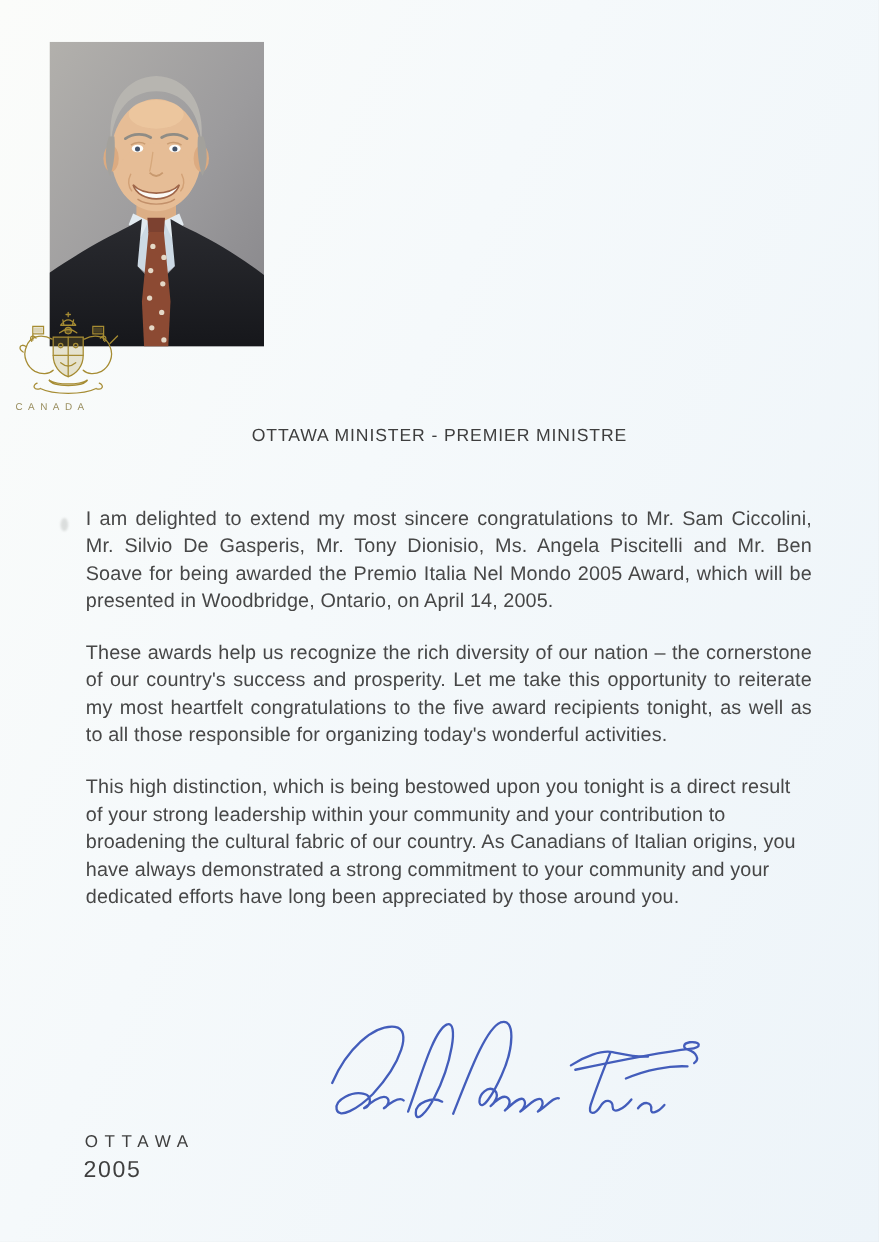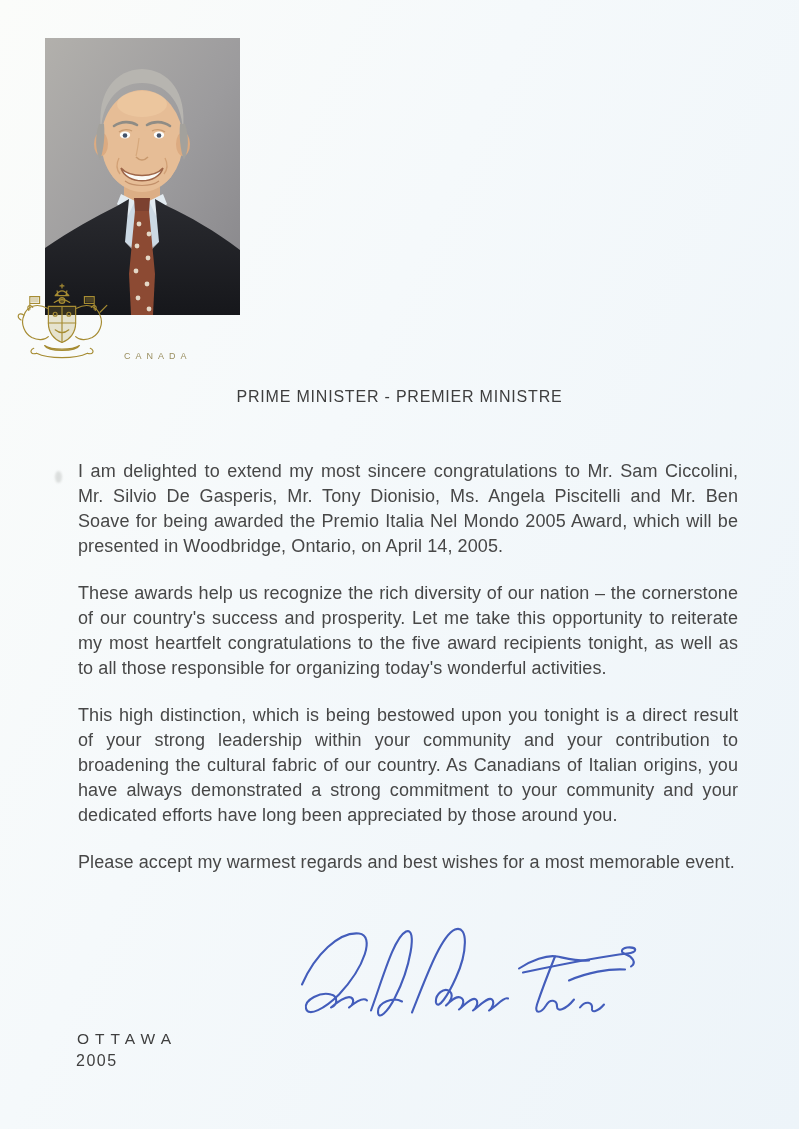--- a/index.html
+++ b/index.html
@@ -11,21 +11,21 @@
     overflow:hidden;
     font-family:"Liberation Sans", sans-serif;
     color:#454545;
   }
   .photo{
     position:absolute;left:45px;top:38px;width:195px;height:277px;
   }
   .photo svg{display:block;width:100%;height:100%;}
   .crest-block{
     position:absolute;left:0;top:283px;width:100%;
-    display:flex;align-items:flex-end;
+    display:flex;flex-direction:column;align-items:flex-start;
   }
   .crest-art{width:96px;height:78px;margin-left:14px;}
   .crest-label{
     margin-top:4px;margin-left:14px;
     font-size:9px;letter-spacing:5px;color:#9a8f60;
   }
   .letterhead-title{
     position:absolute;left:0;top:388px;width:100%;
     text-align:center;
     font-size:16px;letter-spacing:0.8px;color:#3e3e3e;
@@ -44,21 +44,21 @@
   .signature{
     position:absolute;left:287px;top:921px;width:360px;height:108px;
   }
   .signature svg{display:block;width:100%;height:100%;}
   .footer-city{
     position:absolute;left:77px;top:1030px;
     font-size:15.5px;letter-spacing:6px;color:#3f3f3f;
   }
   .footer-year{
     position:absolute;left:76px;top:1052px;
-    font-size:16px;letter-spacing:1.5px;color:#3f3f3f;
+    font-size:21px;letter-spacing:1.5px;color:#3f3f3f;
   }
   .scan-speck{
     position:absolute;left:55px;top:471px;width:7px;height:12px;
     background:#b9bcba;border-radius:50%;opacity:.45;filter:blur(1px);
   }
 </style>
 </head>
 <body>
 
 <div class="page">
@@ -153,27 +153,26 @@
         <circle cx="55" cy="32" r="2"></circle>
       <path d="M41,48 q7,6 14,0"></path>
 
       <path d="M30,64 C38,69 58,69 66,64 C62,71 34,71 30,64 Z" fill="#a68c33" fill-opacity="0.3"></path>
 
       <path d="M22,72 C34,78 62,78 74,72 M22,72 C16,74 14,69 19,67 M74,72 C80,74 82,69 77,67"></path>
     </svg>
     <div class="crest-label">CANADA</div>
   </div>
 
-  <div class="letterhead-title">PRIME MINISTER - PREMIER MINISTRE</div>
+  <div class="letterhead-title">OTTAWA MINISTER - PREMIER MINISTRE</div>
 
   <div class="letter-body">
     <p>I am delighted to extend my most sincere congratulations to Mr. Sam Ciccolini, Mr. Silvio De Gasperis, Mr. Tony Dionisio, Ms. Angela Piscitelli and Mr. Ben Soave for being awarded the Premio Italia Nel Mondo 2005 Award, which will be presented in Woodbridge, Ontario, on April 14, 2005.</p>
     <p>These awards help us recognize the rich diversity of our nation – the cornerstone of our country's success and prosperity. Let me take this opportunity to reiterate my most heartfelt congratulations to the five award recipients tonight, as well as to all those responsible for organizing today's wonderful activities.</p>
     <p>This high distinction, which is being bestowed upon you tonight is a direct result of your strong leadership within your community and your contribution to broadening the cultural fabric of our country. As Canadians of Italian origins, you have always demonstrated a strong commitment to your community and your dedicated efforts have long been appreciated by those around you.</p>
-    <p>Please accept my warmest regards and best wishes for a most memorable event.</p>
   </div>
 
   <div class="signature">
     <svg viewBox="0 0 360 105" fill="none" stroke="#3a55b8" stroke-width="2.1" stroke-linecap="round" stroke-linejoin="round" opacity="0.95">
 
       <path d="M15,62 C28,32 52,9 72,11 C88,13 78,44 52,72 C38,86 21,95 19,86 C17,77 34,69 44,72 C52,74 50,83 44,85 C51,79 59,73 64,75 C68,77 66,83 62,85 C68,80 76,74 80,78"></path>
 
       <path d="M84,88 C96,55 107,15 119,9 C131,4 123,46 108,75 C101,89 91,99 91,89 C91,80 106,74 115,79"></path>
 
       <path d="M125,90 C139,55 154,13 168,7 C182,2 180,31 169,55 C161,73 151,88 149,80 C148,72 157,64 163,69 C167,73 163,80 159,83 C165,77 171,72 175,76 C178,79 175,85 172,87 C178,82 185,74 189,77 C192,80 189,86 186,88 C193,83 201,74 205,77 C208,80 205,86 202,88 C209,84 217,74 221,76"></path>

